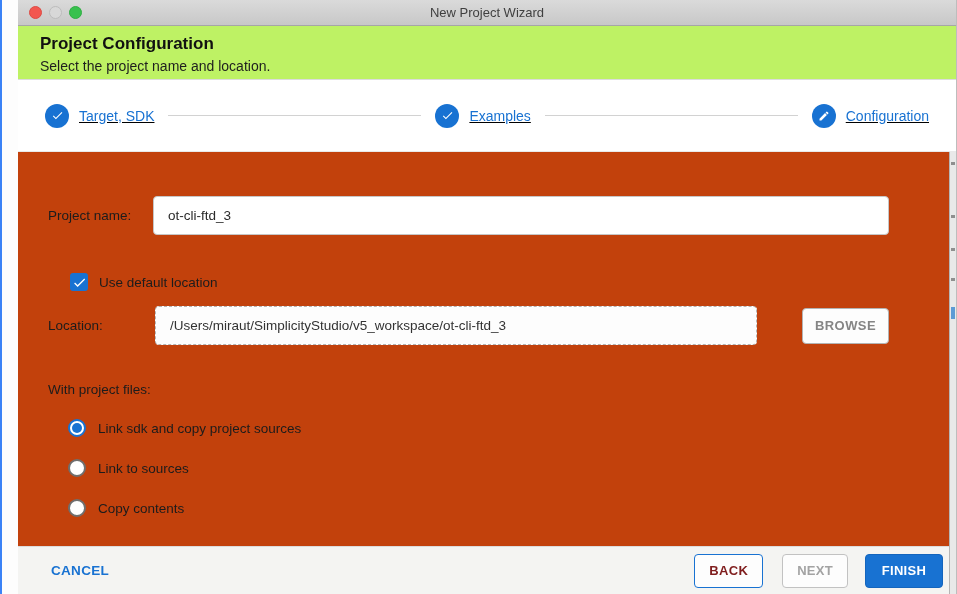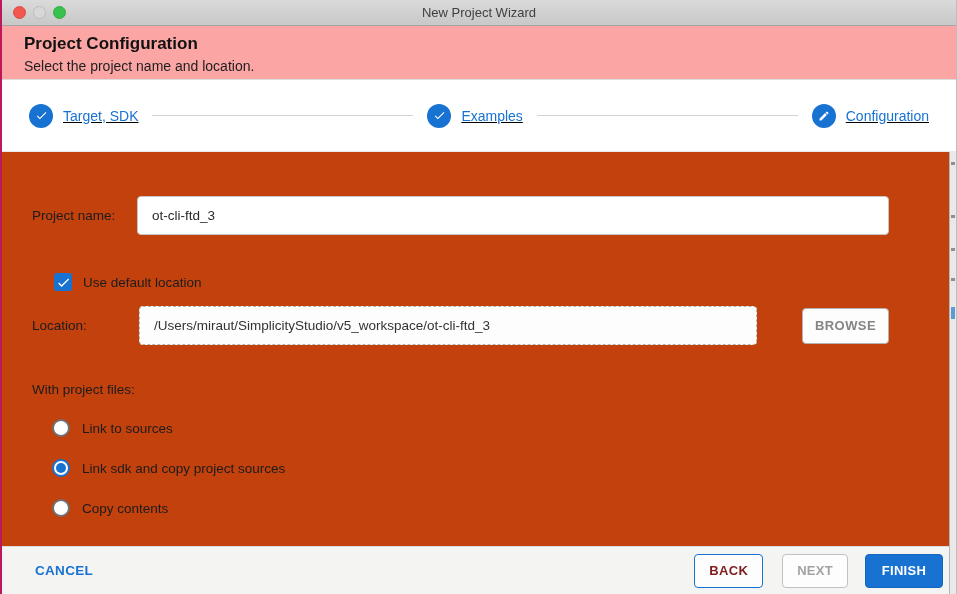--- a/index.html
+++ b/index.html
@@ -1,36 +1,36 @@
 <!DOCTYPE html>
 <html><head>
 <meta charset="utf-8">
 <style>
   * { margin:0; padding:0; box-sizing:border-box; }
   body { width:957px; height:594px; font-family:"Liberation Sans", sans-serif; background:#fff; }
   .window {
     width:957px; height:594px; display:flex; flex-direction:column;
     position:relative; background:#fdfdfd; overflow:hidden;
-    border-left:2px solid #be185d; border-right:1px solid #bdbdbd;
+    border-left:2px solid #3b82f6; border-right:1px solid #bdbdbd;padding-left:16px;
   }
   
   .titlebar {
     flex:0 0 26px; background:linear-gradient(#dadada,#c8c8c8);
     border-bottom:1px solid #a6a6a6; position:relative;
     display:flex; align-items:center; justify-content:center;
   }
   .traffic { position:absolute; left:11px; top:6px; display:flex; gap:7px; }
   .light { width:13px; height:13px; border-radius:50%; }
   .light-close { background:#f2564f; border:1px solid #dd4a43; }
   .light-min   { background:#d8d8d8; border:1px solid #bcbcbc; }
   .light-zoom  { background:#38c14e; border:1px solid #2fae43; }
   .win-title { font-size:13px; color:#3f3f3f; }
   
   .header {
-    flex:0 0 54px; background:#fca5a5; border-bottom:1px solid #dcdcdc;
+    flex:0 0 54px; background:#bef264; border-bottom:1px solid #dcdcdc;
     padding:8px 22px 0 22px;
   }
   .header-title { font-size:17px; font-weight:bold; color:#111; margin-bottom:4px; }
   .header-sub { font-size:14px; color:#1e1e1e; }
   
   .stepper {
     flex:0 0 72px; background:#fff; border-bottom:1px solid #e9e9e9;
     display:flex; align-items:center; padding:0 27px;text-decoration:underline;
   }
   .step { display:flex; align-items:center; flex:0 0 auto; }
@@ -173,27 +173,27 @@
 
     <div class="form-row row-location">
       <div class="field-label lbl-loc">Location:</div>
       <input class="text-input dashed" type="text" readonly="" value="/Users/miraut/SimplicityStudio/v5_workspace/ot-cli-ftd_3" style="">
       <button class="browse-btn">BROWSE</button>
     </div>
 
     <div class="group-label">With project files:</div>
 
     <div class="radio-row">
+      <div class="radio selected"></div>
+      <div class="radio-label">Link sdk and copy project sources</div>
+    </div>
+
+    <div class="radio-row">
       <div class="radio"></div>
       <div class="radio-label">Link to sources</div>
-    </div>
-
-    <div class="radio-row">
-      <div class="radio selected"></div>
-      <div class="radio-label">Link sdk and copy project sources</div>
     </div>
 
     <div class="radio-row">
       <div class="radio"></div>
       <div class="radio-label">Copy contents</div>
     </div>
 
   </div>
 
   <div class="footer">

